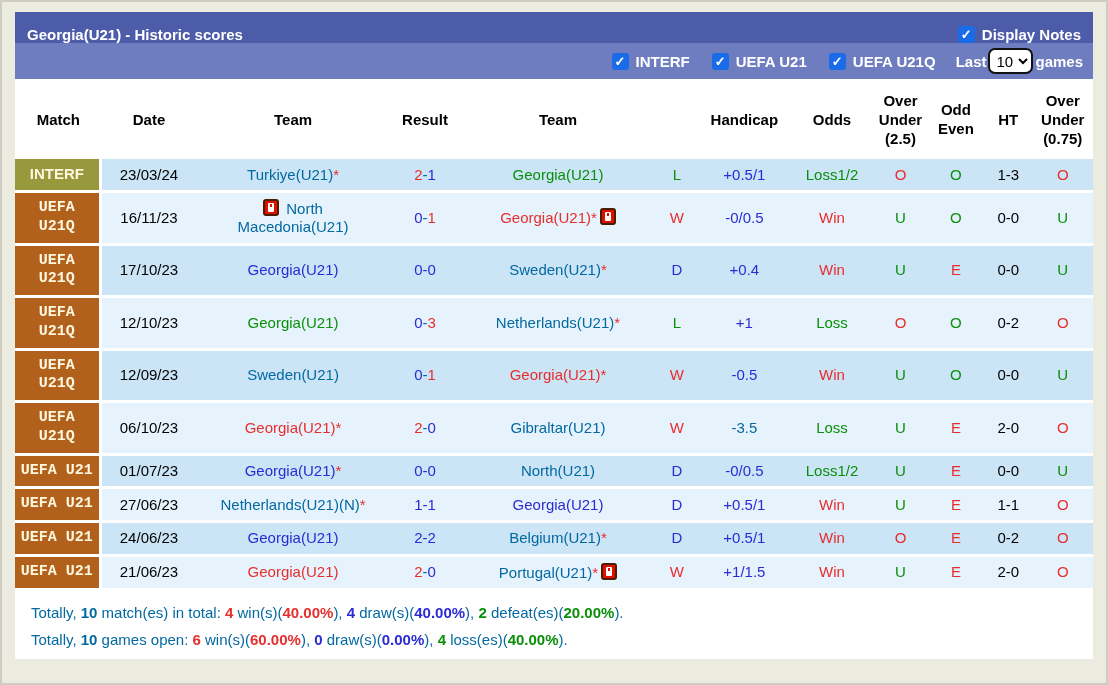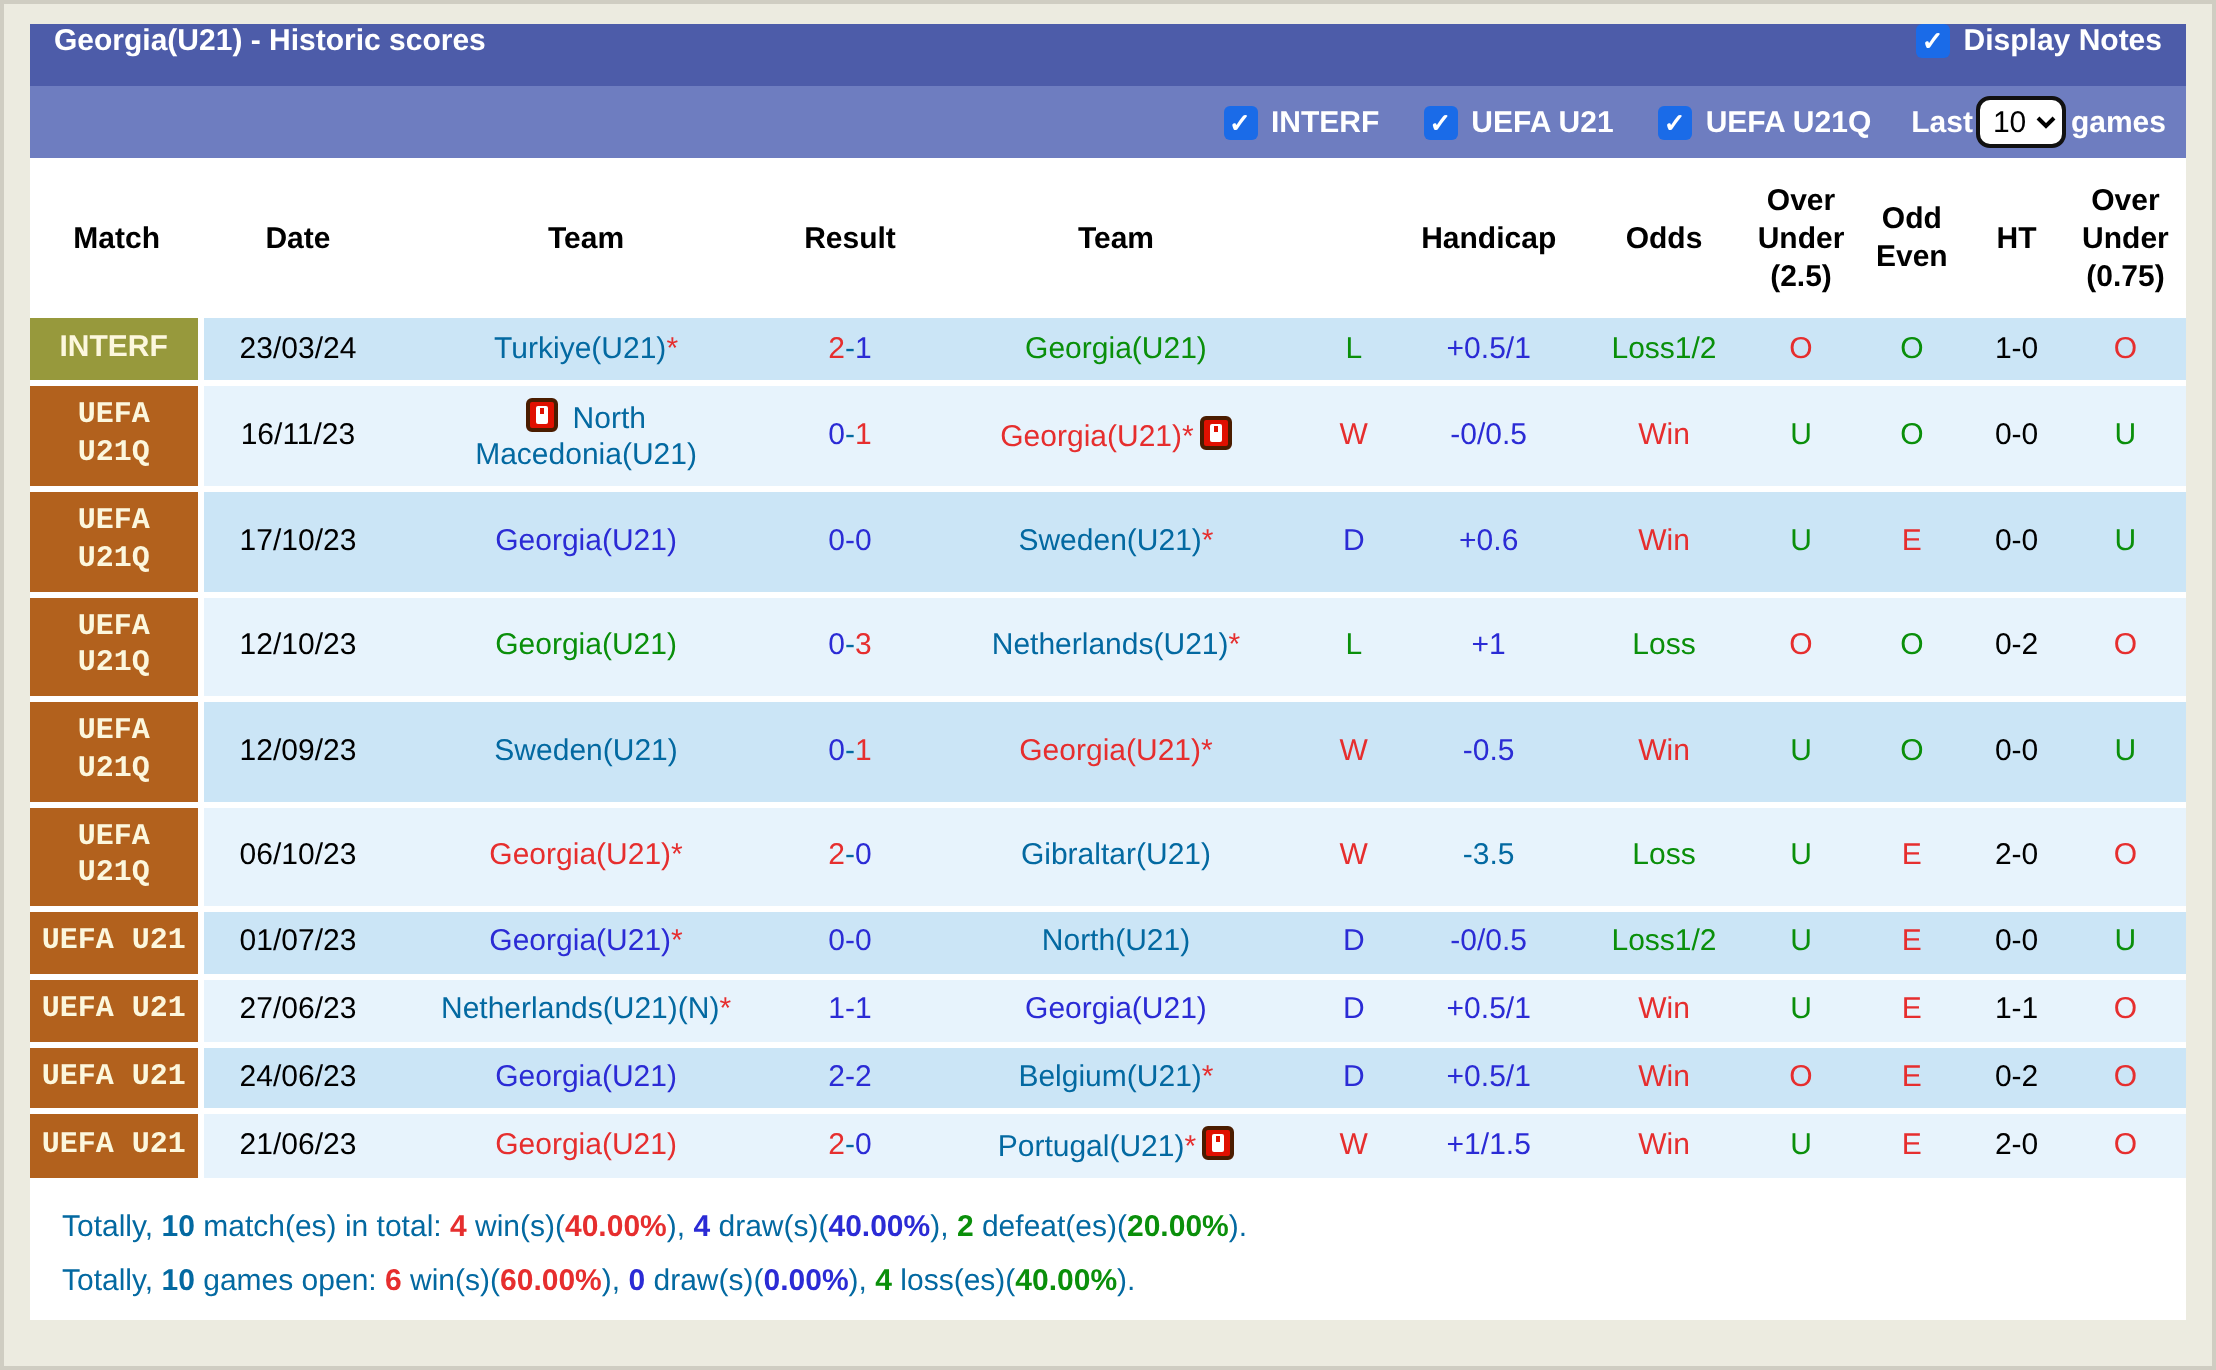--- a/index.html
+++ b/index.html
@@ -3,21 +3,21 @@
 <meta charset="utf-8">
 <style>
   html,body{margin:0;padding:0;}
   body{
     width:1108px;height:685px;box-sizing:border-box;
     background:#ecebe0;border:2px solid #cfcdc2;overflow:hidden;
     font-family:"Liberation Sans", sans-serif;font-size:15px;color:#000;
   }
   .content{margin:10px 13px 0 13px;}
   
-  .bar1{background:#4d5ca9;color:#fff;height:31px;display:flex;align-items:flex-start;
+  .bar1{background:#4d5ca9;color:#fff;height:31px;display:flex;align-items:flex-end;
         justify-content:space-between;padding:0 12px;font-weight:bold;font-size:15px;}
   .bar2{background:#6e7dc0;color:#fff;height:36px;display:flex;align-items:center;
         justify-content:flex-end;gap:20px;padding:0 10px;font-weight:bold;font-size:15px;}
   .chk-group{display:flex;align-items:center;gap:7px;cursor:pointer;}
   .cb{display:inline-block;width:17px;height:17px;background:#1a6be8;border-radius:3px;
       color:#fff;font-size:13px;line-height:17px;text-align:center;font-weight:bold;flex:0 0 auto;}
   .last-group{display:flex;align-items:center;gap:2px;}
   select.last-sel{font-family:"Liberation Sans",sans-serif;font-size:15px;height:26px;
       border:2px solid #111;border-radius:7px;background:#fff;color:#000;padding:0 2px;}
   
@@ -121,21 +121,21 @@
             <td class="badge badge-olive">INTERF</td>
             <td>23/03/24</td>
             <td><span class="c-black">Turkiye(U21)</span><span class="c-red">*</span></td>
             <td><span class="c-red">2</span><span class="c-black">-</span><span class="c-blue">1</span></td>
             <td><span class="c-green">Georgia(U21)</span></td>
             <td><span class="c-green">L</span></td>
             <td><span class="c-blue">+0.5/1</span></td>
             <td><span class="c-green">Loss1/2</span></td>
             <td><span class="c-red">O</span></td>
             <td><span class="c-green">O</span></td>
-            <td>1-0</td>
+            <td>1-3</td>
             <td><span class="c-red">O</span></td>
           </tr>
           <tr class="bg-light">
             <td class="badge badge-brown">UEFA<br>U21Q</td>
             <td>16/11/23</td>
             <td><span class="rc-icon"></span><span class="c-black"> North</span><br><span class="c-black">Macedonia(U21)</span></td>
             <td><span class="c-blue">0</span><span class="c-black">-</span><span class="c-red">1</span></td>
             <td><span class="c-red">Georgia(U21)</span><span class="c-red">*</span><span class="rc-icon"></span></td>
             <td><span class="c-red">W</span></td>
             <td><span class="c-blue">-0/0.5</span></td>
@@ -145,21 +145,21 @@
             <td>0-0</td>
             <td><span class="c-green">U</span></td>
           </tr>
           <tr class="bg-dark">
             <td class="badge badge-brown">UEFA<br>U21Q</td>
             <td>17/10/23</td>
             <td><span class="c-blue">Georgia(U21)</span></td>
             <td><span class="c-blue">0</span><span class="c-blue">-</span><span class="c-blue">0</span></td>
             <td><span class="c-black">Sweden(U21)</span><span class="c-red">*</span></td>
             <td><span class="c-blue">D</span></td>
-            <td><span class="c-blue">+0.6</span></td>
+            <td><span class="c-blue">+0.4</span></td>
             <td><span class="c-red">Win</span></td>
             <td><span class="c-green">U</span></td>
             <td><span class="c-red">E</span></td>
             <td>0-0</td>
             <td><span class="c-green">U</span></td>
           </tr>
           <tr class="bg-light">
             <td class="badge badge-brown">UEFA<br>U21Q</td>
             <td>12/10/23</td>
             <td><span class="c-green">Georgia(U21)</span></td>

